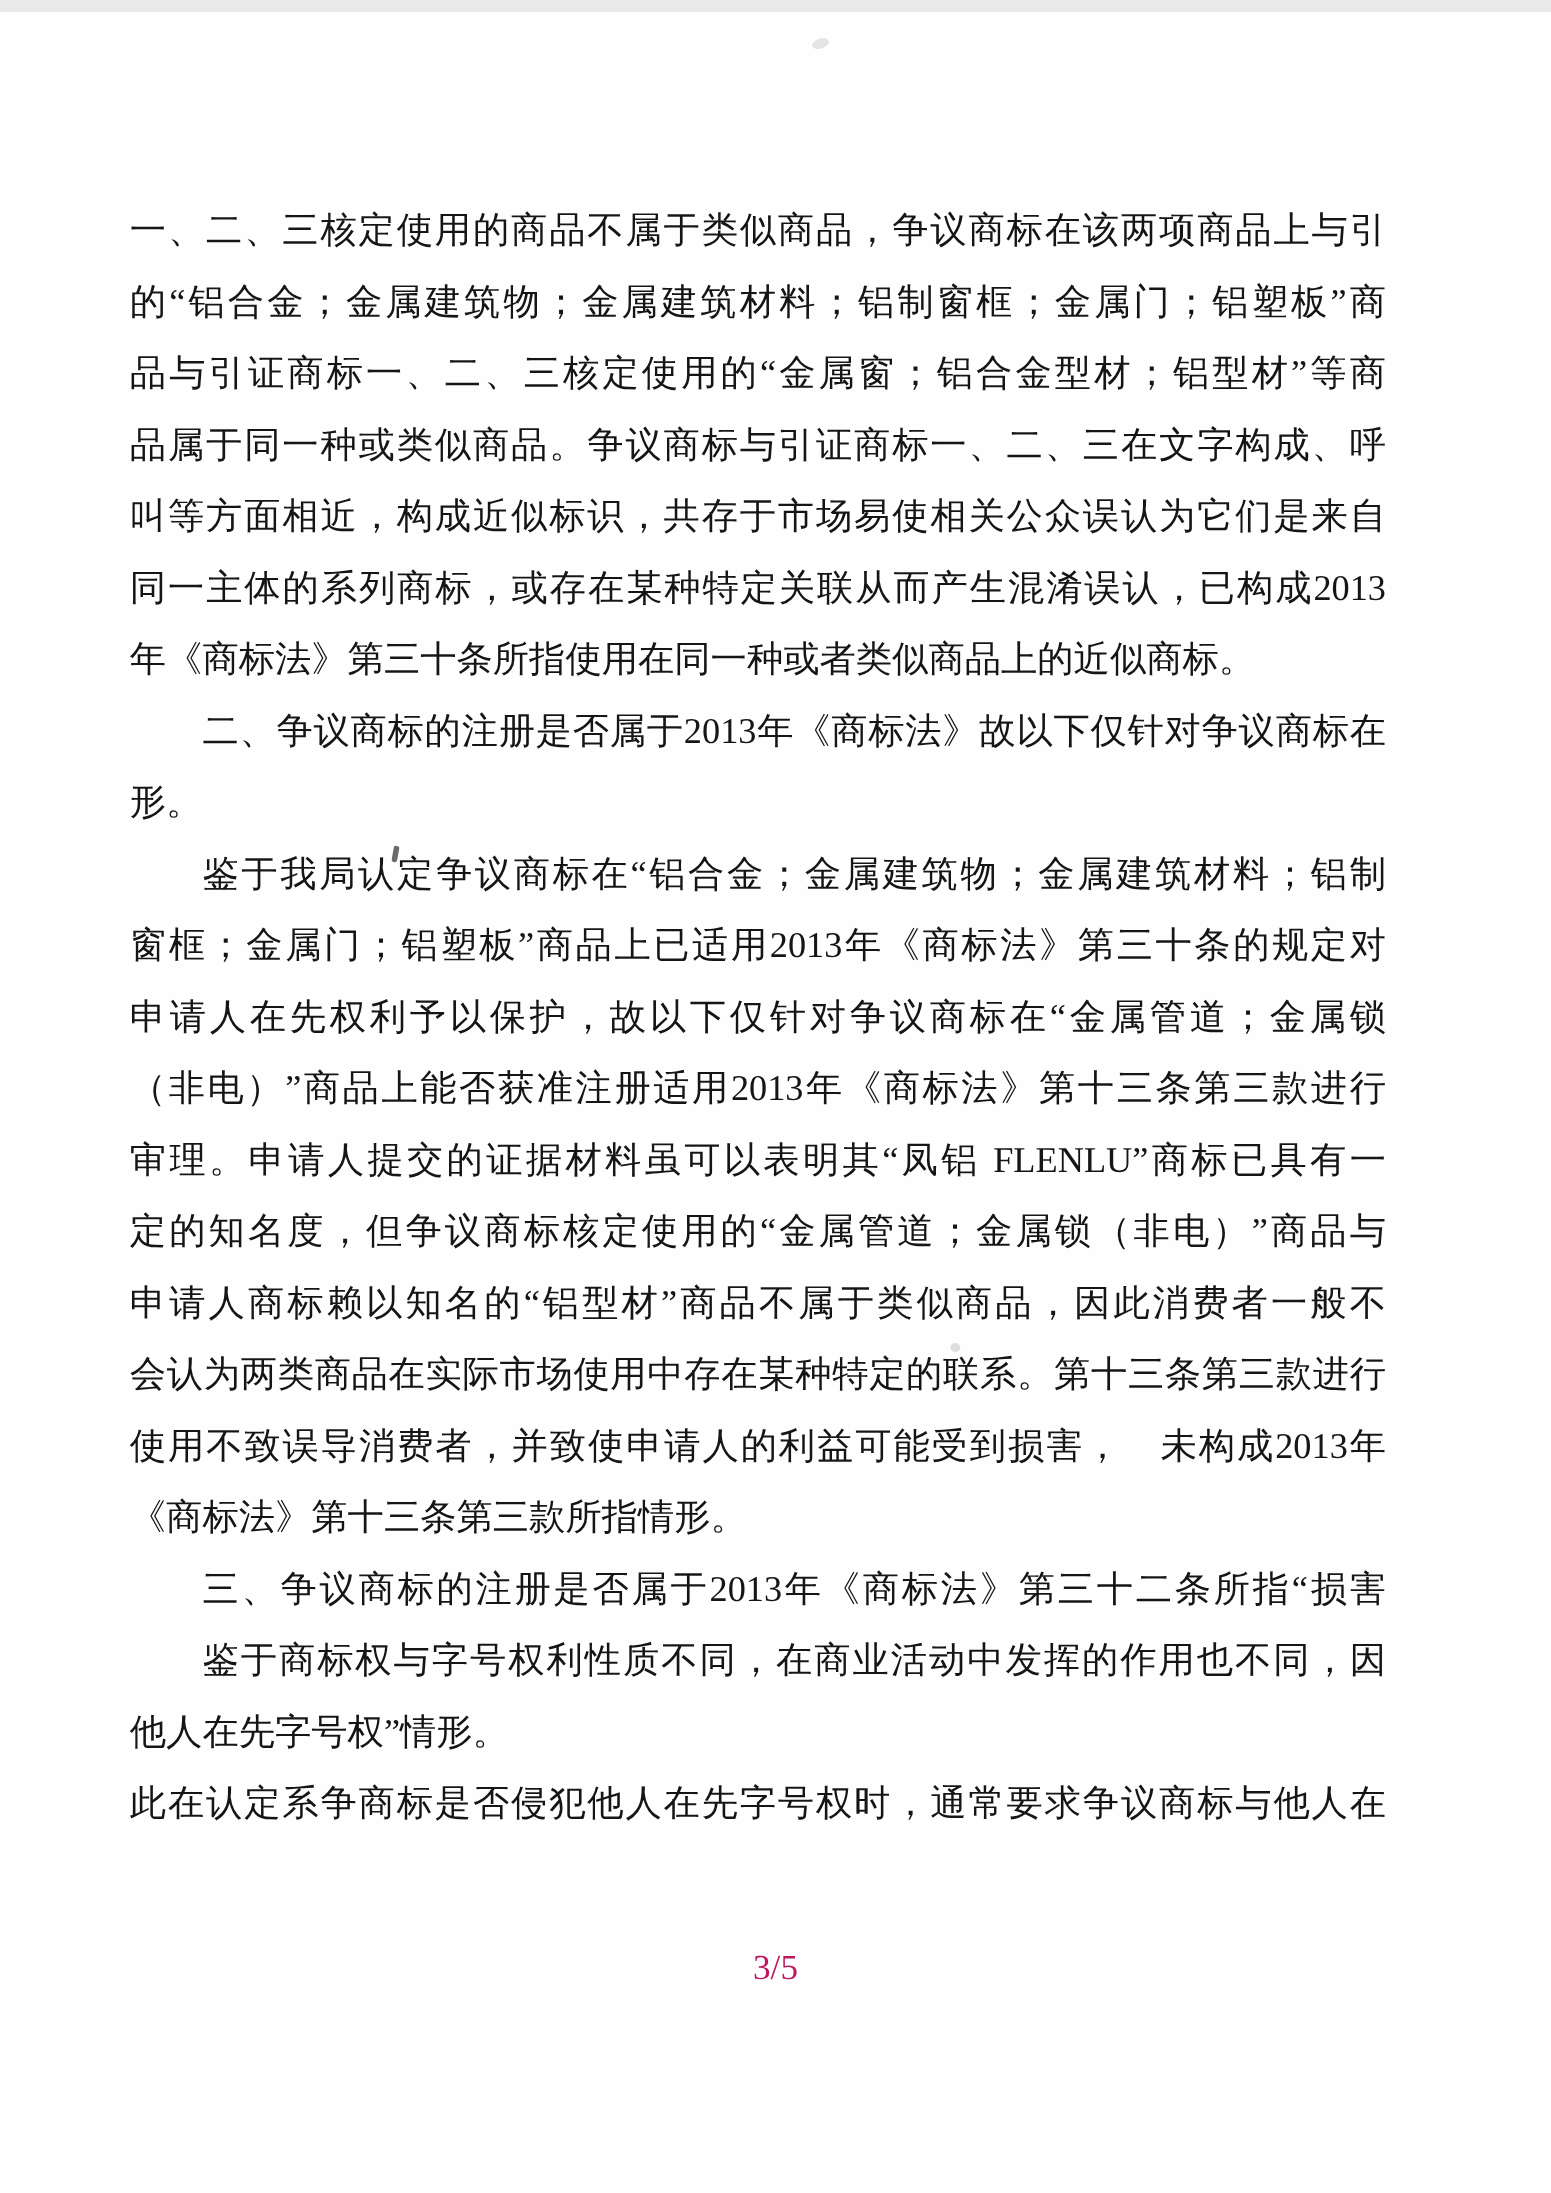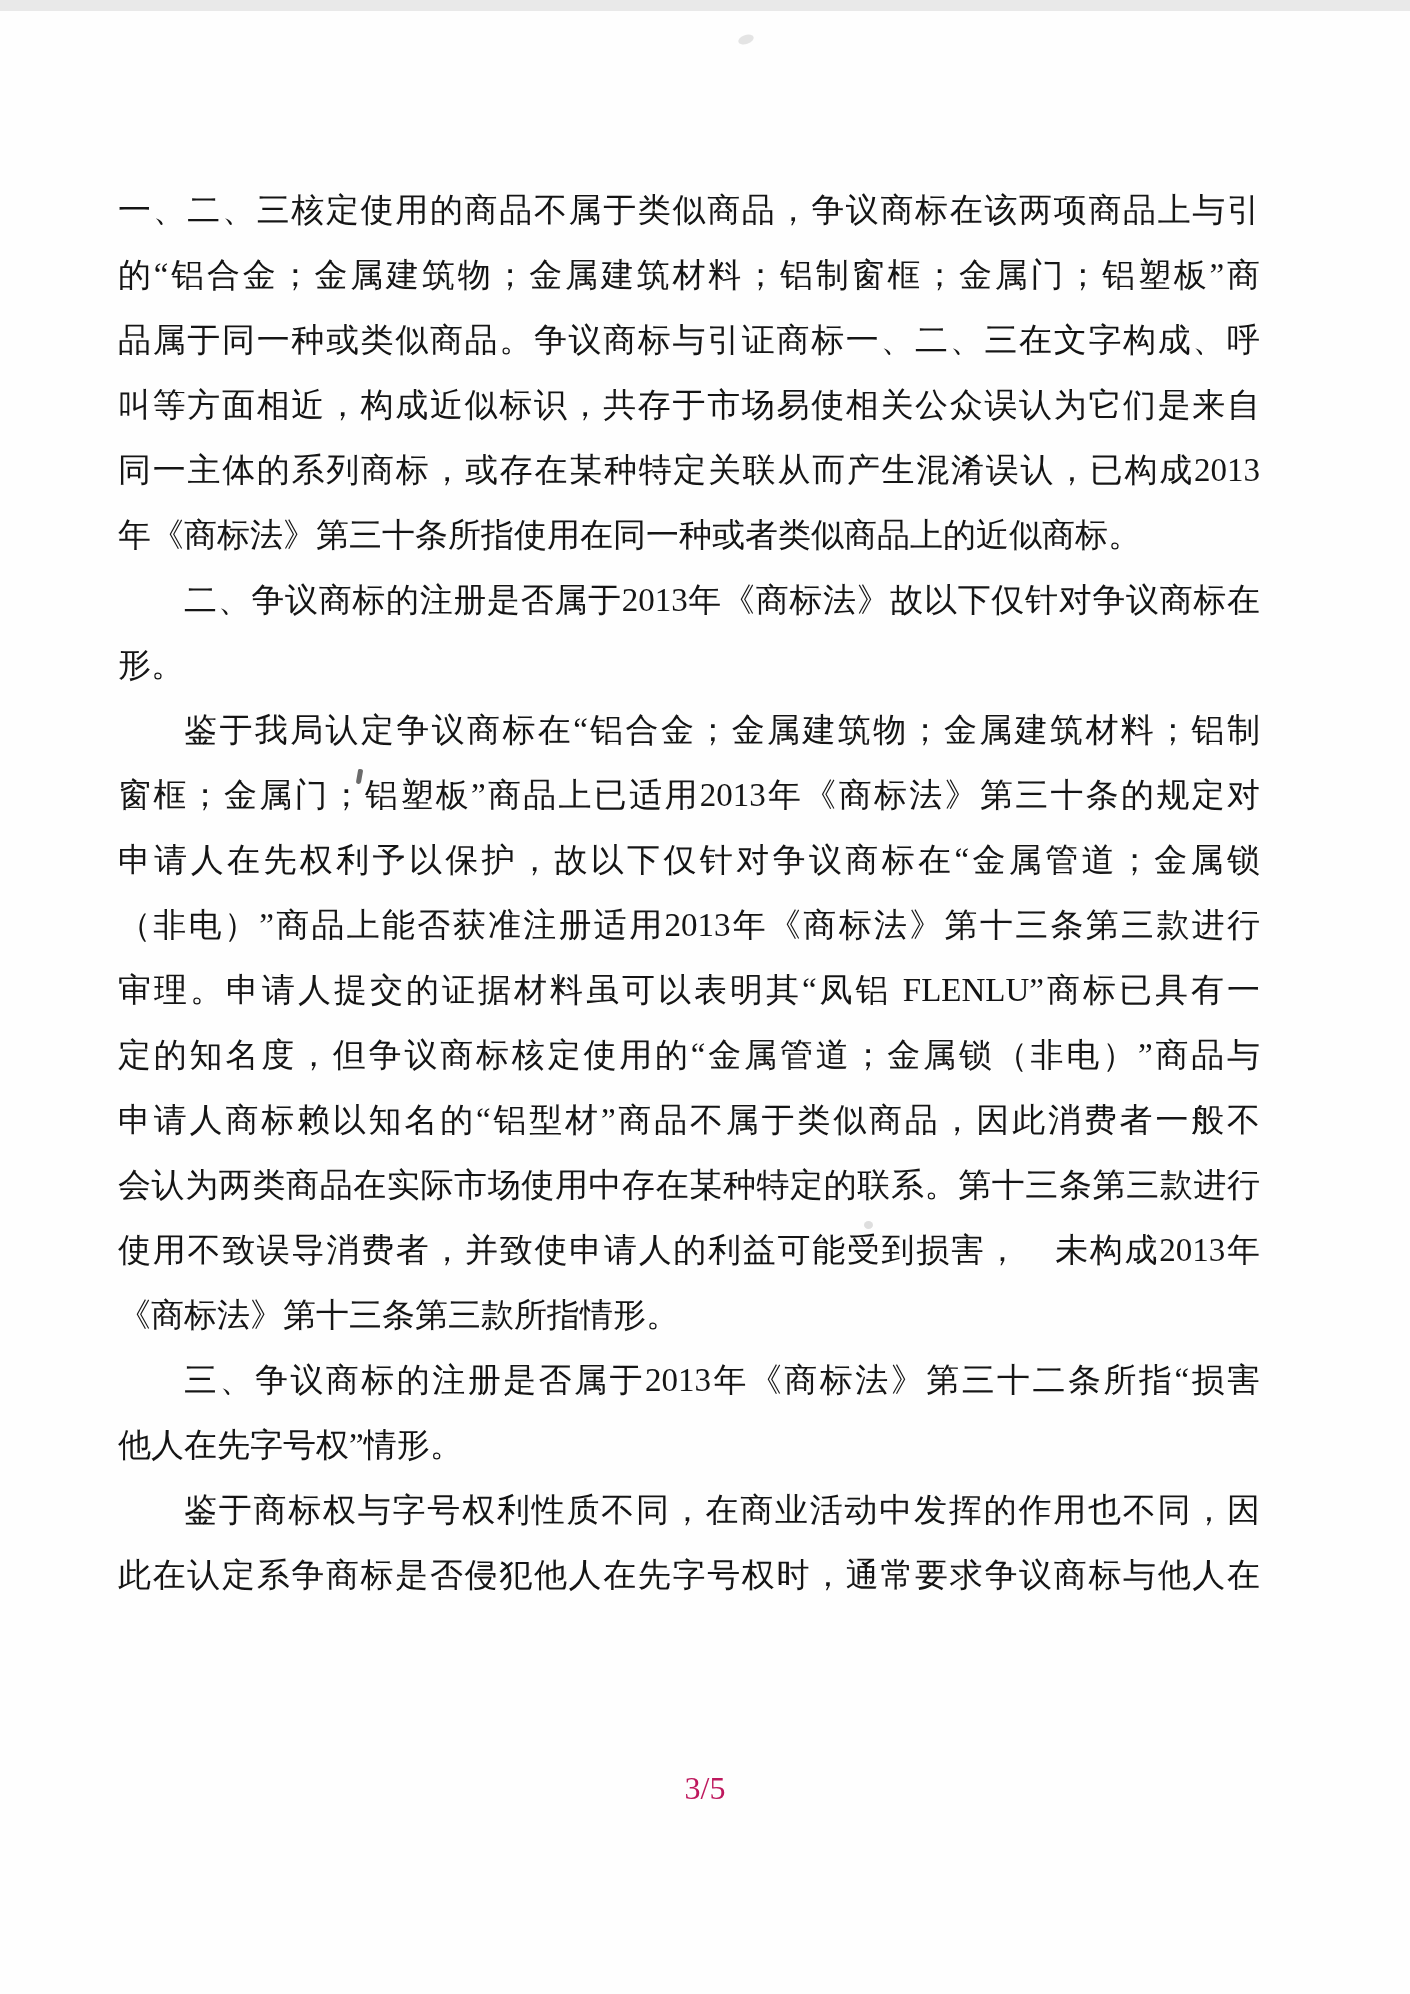--- a/index.html
+++ b/index.html
@@ -69,36 +69,37 @@
 <body>
 
 <div class="page">
   <div class="artifact artifact-top"></div>
   <div class="artifact artifact-quote"></div>
   <div class="artifact artifact-mid"></div>
 
   <div class="textblock">
     <div class="line">一、二、三核定使用的商品不属于类似商品，争议商标在该两项商品上与引</div>
     <div class="line">的“铝合金；金属建筑物；金属建筑材料；铝制窗框；金属门；铝塑板”商</div>
+    <div class="line">品与引证商标一、二、三核定使用的“金属窗；铝合金型材；铝型材”等商</div>
     <div class="line">品属于同一种或类似商品。争议商标与引证商标一、二、三在文字构成、呼</div>
     <div class="line">叫等方面相近，构成近似标识，共存于市场易使相关公众误认为它们是来自</div>
     <div class="line">同一主体的系列商标，或存在某种特定关联从而产生混淆误认，已构成2013</div>
     <div class="line last">年《商标法》第三十条所指使用在同一种或者类似商品上的近似商标。</div>
     <div class="line indent">二、争议商标的注册是否属于2013年《商标法》故以下仅针对争议商标在</div>
     <div class="line last">形。</div>
     <div class="line indent">鉴于我局认定争议商标在“铝合金；金属建筑物；金属建筑材料；铝制</div>
     <div class="line">窗框；金属门；铝塑板”商品上已适用2013年《商标法》第三十条的规定对</div>
     <div class="line">申请人在先权利予以保护，故以下仅针对争议商标在“金属管道；金属锁</div>
     <div class="line">（非电）”商品上能否获准注册适用2013年《商标法》第十三条第三款进行</div>
     <div class="line">审理。申请人提交的证据材料虽可以表明其“凤铝 FLENLU”商标已具有一</div>
     <div class="line">定的知名度，但争议商标核定使用的“金属管道；金属锁（非电）”商品与</div>
     <div class="line">申请人商标赖以知名的“铝型材”商品不属于类似商品，因此消费者一般不</div>
     <div class="line">会认为两类商品在实际市场使用中存在某种特定的联系。第十三条第三款进行</div>
     <div class="line">使用不致误导消费者，并致使申请人的利益可能受到损害，　未构成2013年</div>
     <div class="line last">《商标法》第十三条第三款所指情形。</div>
     <div class="line indent">三、争议商标的注册是否属于2013年《商标法》第三十二条所指“损害</div>
+    <div class="line indent">鉴于商标权与字号权利性质不同，在商业活动中发挥的作用也不同，因</div>
     <div class="line last">他人在先字号权”情形。</div>
-    <div class="line indent">鉴于商标权与字号权利性质不同，在商业活动中发挥的作用也不同，因</div>
     <div class="line">此在认定系争商标是否侵犯他人在先字号权时，通常要求争议商标与他人在</div>
   </div>
 
   <div class="pagenum">3/5</div>
 </div>
 
 </body></html>

